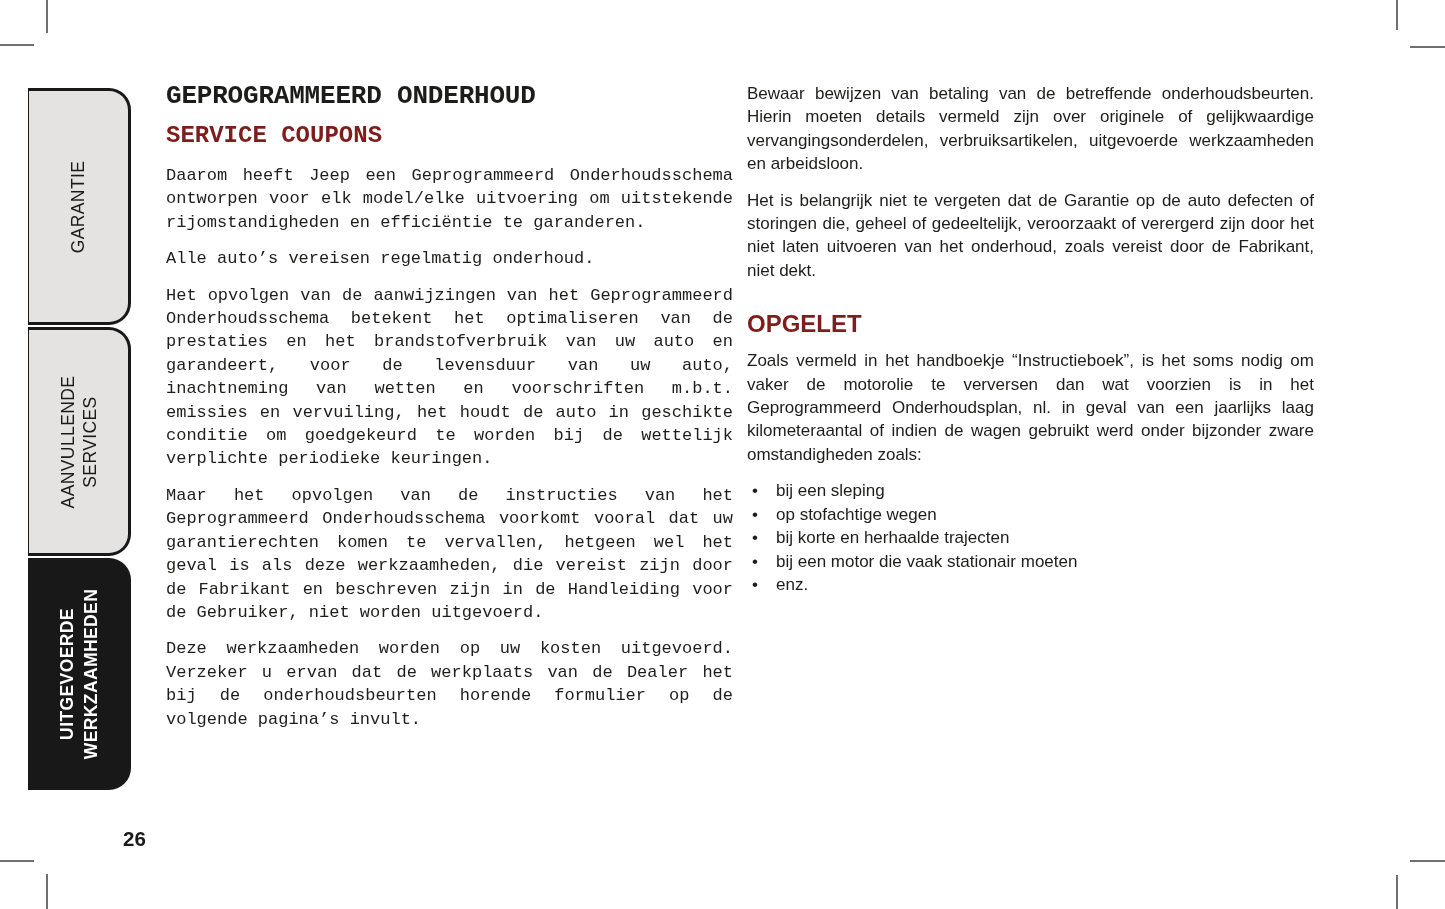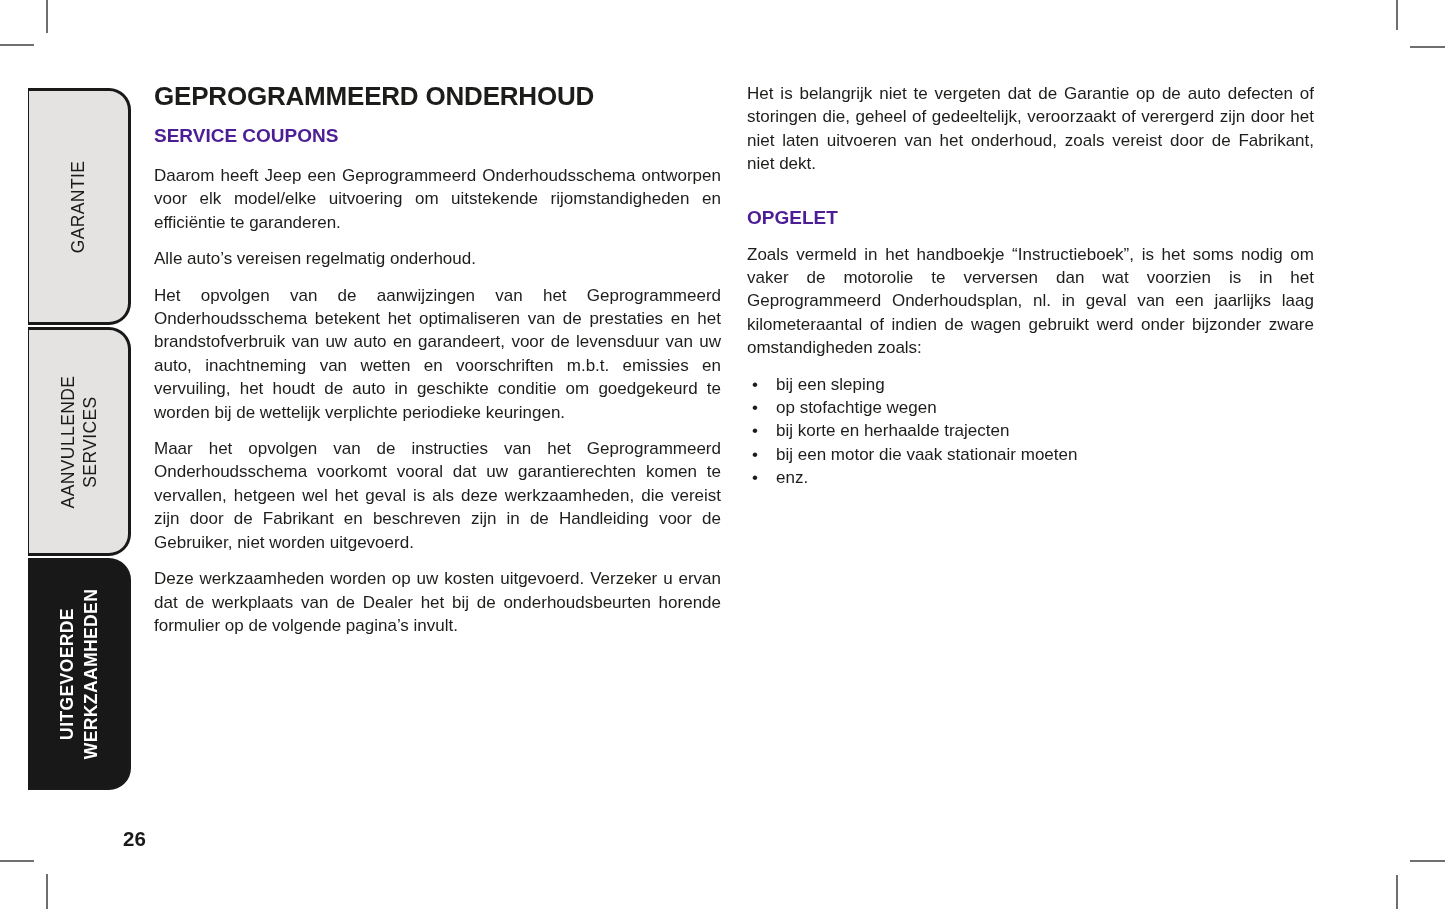--- a/index.html
+++ b/index.html
@@ -47,29 +47,29 @@
   .tab-3 .tab-label{color:#ffffff;font-weight:bold;line-height:23.5px;}
 
   
   .pagenum{
     position:absolute;left:123px;top:799px;
     font-size:20.5px;font-weight:bold;color:#1a1a1a;margin-top:28px;
   }
 
   
   .col{position:absolute;top:82px;width:567px;}
-  .col-left{left:154px;}
+  .col-left{left:166px;font-family:Liberation Mono, monospace;}
   .col-right{left:747px;}
   .page-title{
     font-size:26px;font-weight:bold;line-height:28px;
     margin:0 0 14px 0;letter-spacing:-0.2px;color:#1c1c1a;
   }
   .section-heading{
-    font-size:19px;font-weight:bold;line-height:24px;
-    margin:0 0 16px 0;color:#4c1d95;
+    font-size:24px;font-weight:bold;line-height:24px;
+    margin:0 0 16px 0;color:#7f1d1d;
   }
   .heading-opgelet{margin:30px 0 13px 0;}
   .col p{
     font-size:17px;line-height:23.4px;
     text-align:justify;
     margin:0 0 13px 0;
   }
   .col p:last-child{margin-bottom:12px;}
   ul.bullet-list{
     list-style:none;margin:0;padding:0;
@@ -127,20 +127,21 @@
       <h1 class="page-title">GEPROGRAMMEERD ONDERHOUD</h1>
       <h2 class="section-heading">SERVICE COUPONS</h2>
       <p>Daarom heeft Jeep een Geprogrammeerd Onderhoudsschema ontworpen voor elk model/elke uitvoering om uitstekende rijomstandigheden en efficiëntie te garanderen.</p>
       <p>Alle auto’s vereisen regelmatig onderhoud.</p>
       <p>Het opvolgen van de aanwijzingen van het Geprogrammeerd Onderhoudsschema betekent het optimaliseren van de prestaties en het brandstofverbruik van uw auto en garandeert, voor de levensduur van uw auto, inachtneming van wetten en voorschriften m.b.t. emissies en vervuiling, het houdt de auto in geschikte conditie om goedgekeurd te worden bij de wettelijk verplichte periodieke keuringen.</p>
       <p>Maar het opvolgen van de instructies van het Geprogrammeerd Onderhoudsschema voorkomt vooral dat uw garantierechten komen te vervallen, hetgeen wel het geval is als deze werkzaamheden, die vereist zijn door de Fabrikant en beschreven zijn in de Handleiding voor de Gebruiker, niet worden uitgevoerd.</p>
       <p>Deze werkzaamheden worden op uw kosten uitgevoerd. Verzeker u ervan dat de werkplaats van de Dealer het bij de onderhoudsbeurten horende formulier op de volgende pagina’s invult.</p>
     </section>
 
     <section class="col col-right">
+      <p>Bewaar bewijzen van betaling van de betreffende onderhoudsbeurten. Hierin moeten details vermeld zijn over originele of gelijkwaardige vervangingsonderdelen, verbruiksartikelen, uitgevoerde werkzaamheden en arbeidsloon.</p>
       <p>Het is belangrijk niet te vergeten dat de Garantie op de auto defecten of storingen die, geheel of gedeeltelijk, veroorzaakt of verergerd zijn door het niet laten uitvoeren van het onderhoud, zoals vereist door de Fabrikant, niet dekt.</p>
       <h2 class="section-heading heading-opgelet">OPGELET</h2>
       <p>Zoals vermeld in het handboekje “Instructieboek”, is het soms nodig om vaker de motorolie te verversen dan wat voorzien is in het Geprogrammeerd Onderhoudsplan, nl. in geval van een jaarlijks laag kilometeraantal of indien de wagen gebruikt werd onder bijzonder zware omstandigheden zoals:</p>
       <ul class="bullet-list">
         <li>bij een sleping</li>
         <li>op stofachtige wegen</li>
         <li>bij korte en herhaalde trajecten</li>
         <li>bij een motor die vaak stationair moeten</li>
         <li>enz.</li>
       </ul>

